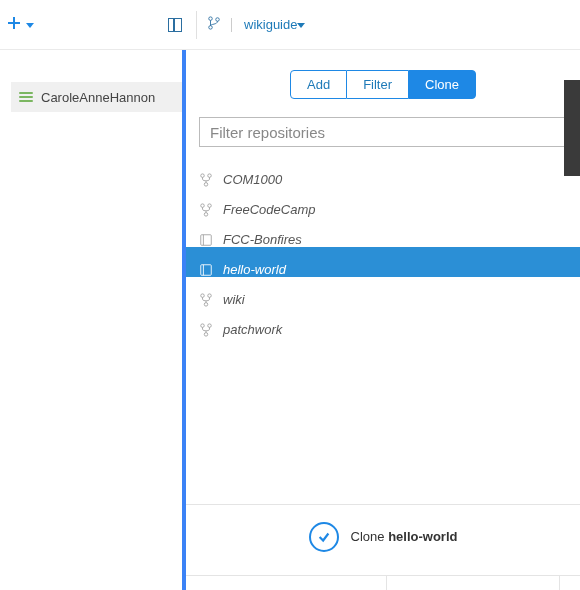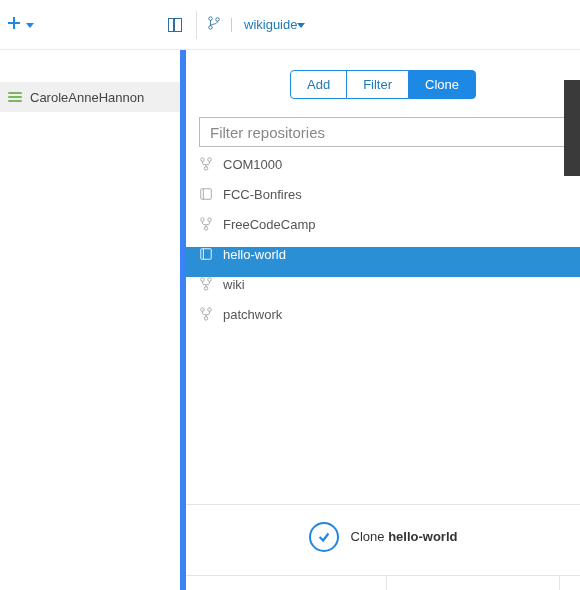--- a/index.html
+++ b/index.html
@@ -78,21 +78,22 @@
   .repo-dd svg { width: 8px; height: 8px; fill: #1e7ab8; }
 
   
   .main-row {
     display: flex;
     height: calc(100% - 50px);
   }
   .sidebar {
     width: 186px;
     background: #fff;
-    border-right: 6px solid #3b82f6;
+    border-right: 4px solid #3b82f6;
+    padding-left: 11px;
   }
   .user-row {
     display: flex;
     align-items: center;
     height: 30px;
     padding: 0 8px;
     margin-top: 32px;
     background: #f0f0f0;
     gap: 8px;
     color: #444;
@@ -156,26 +157,27 @@
     outline: none;
   }
   .filter-input::placeholder { color: #888; }
 
   
   .repo-list {
     margin-top: 10px;
   }
   .repo-item {
     display: flex;
-    align-items: flex-start;
+    align-items: flex-end;
     height: 30px;
     padding: 0 13px;
     color: #555;
     gap: 10px;
     cursor: pointer;
+    font-style: italic;
   }
   .repo-item.selected {
     background: #2b8fd6;
     color: #fff;
   }
   .repo-item.selected .ri-icon svg { stroke: #fff; fill: none; }
   .ri-icon { width: 14px; height: 14px; display: flex; align-items: center; justify-content: center; }
   .ri-icon svg { width: 14px; height: 14px; stroke: #a0a0a0; fill: none; }
 
   
@@ -295,40 +297,40 @@
               <path d="M4 5 V7 Q4 9 8 9 Q12 9 12 7 V5"></path>
               <path d="M8 9 V11"></path>
             </svg>
         </span>
         <span>COM1000</span>
       </div>
 
       <div class="repo-item">
         <span class="ri-icon">
           <svg viewBox="0 0 16 16">
-              <rect x="2" y="2" width="12" height="12" rx="1"></rect>
-              <line x1="5" y1="2" x2="5" y2="14"></line>
-            </svg>
-        </span>
-        <span>FCC-Bonfires</span>
-      </div>
-
-      <div class="repo-item">
-        <span class="ri-icon">
-          <svg viewBox="0 0 16 16">
               <circle cx="4" cy="3" r="2"></circle>
               <circle cx="12" cy="3" r="2"></circle>
               <circle cx="8" cy="13" r="2"></circle>
               <path d="M4 5 V7 Q4 9 8 9 Q12 9 12 7 V5"></path>
               <path d="M8 9 V11"></path>
             </svg>
         </span>
         <span>FreeCodeCamp</span>
       </div>
 
+      <div class="repo-item">
+        <span class="ri-icon">
+          <svg viewBox="0 0 16 16">
+              <rect x="2" y="2" width="12" height="12" rx="1"></rect>
+              <line x1="5" y1="2" x2="5" y2="14"></line>
+            </svg>
+        </span>
+        <span>FCC-Bonfires</span>
+      </div>
+
       <div class="repo-item selected">
         <span class="ri-icon">
           <svg viewBox="0 0 16 16">
               <rect x="2" y="2" width="12" height="12" rx="1"></rect>
               <line x1="5" y1="2" x2="5" y2="14"></line>
             </svg>
         </span>
         <span>hello-world</span>
       </div>
 

